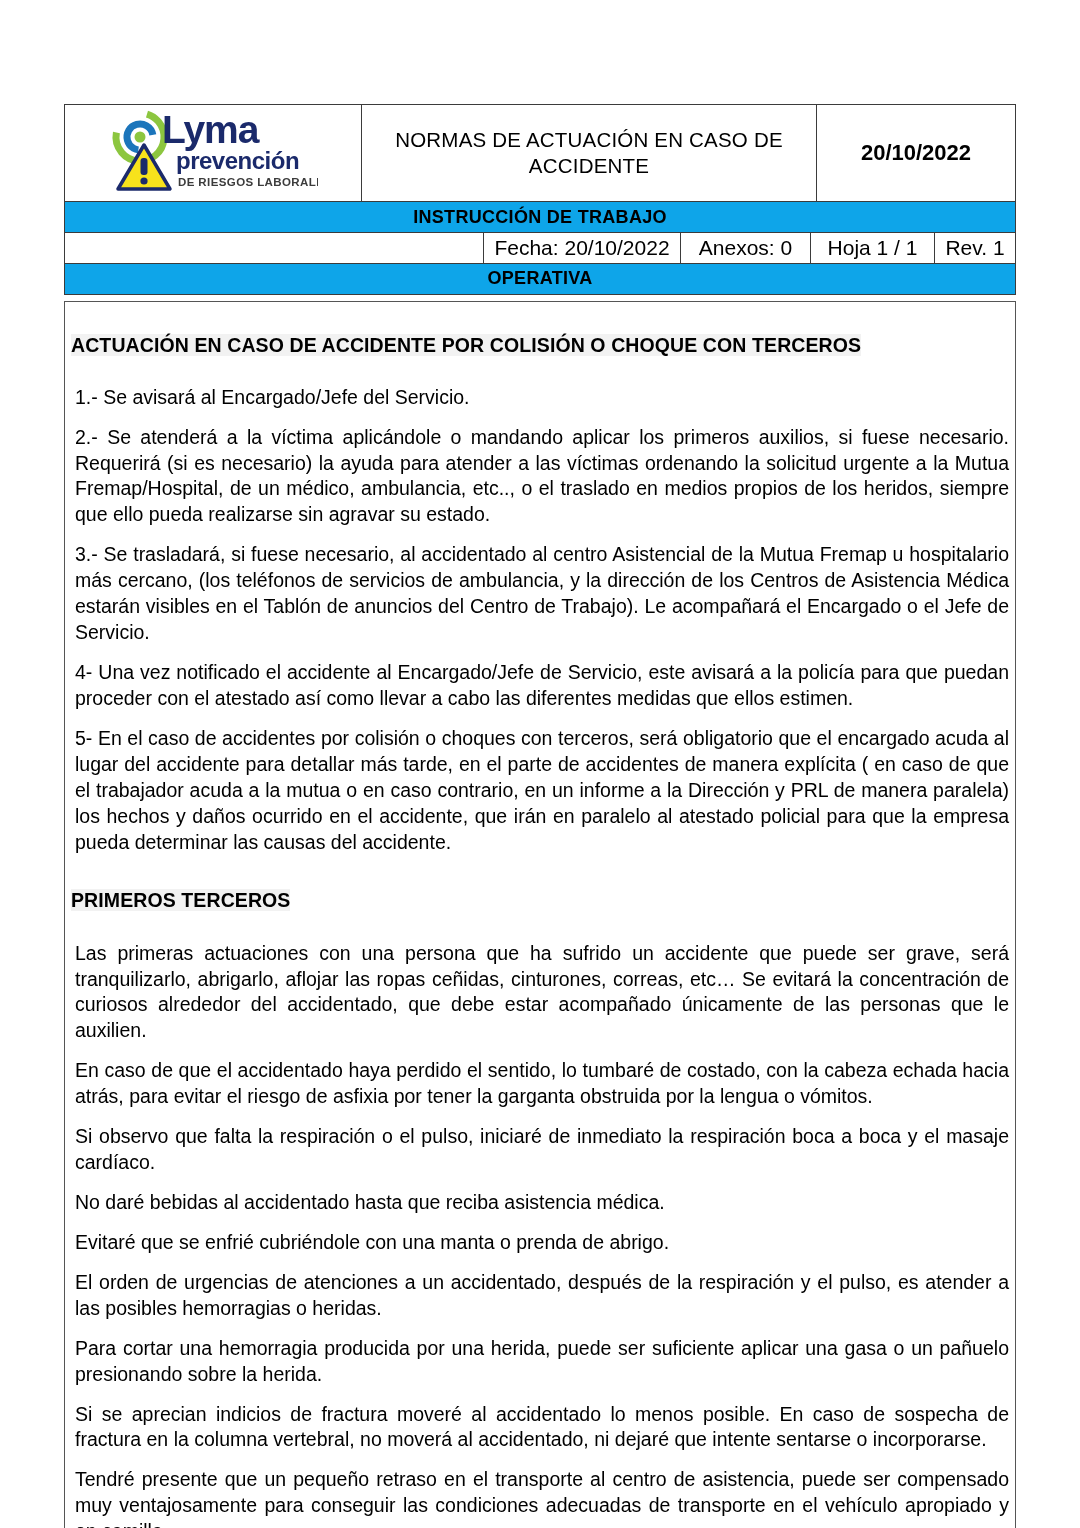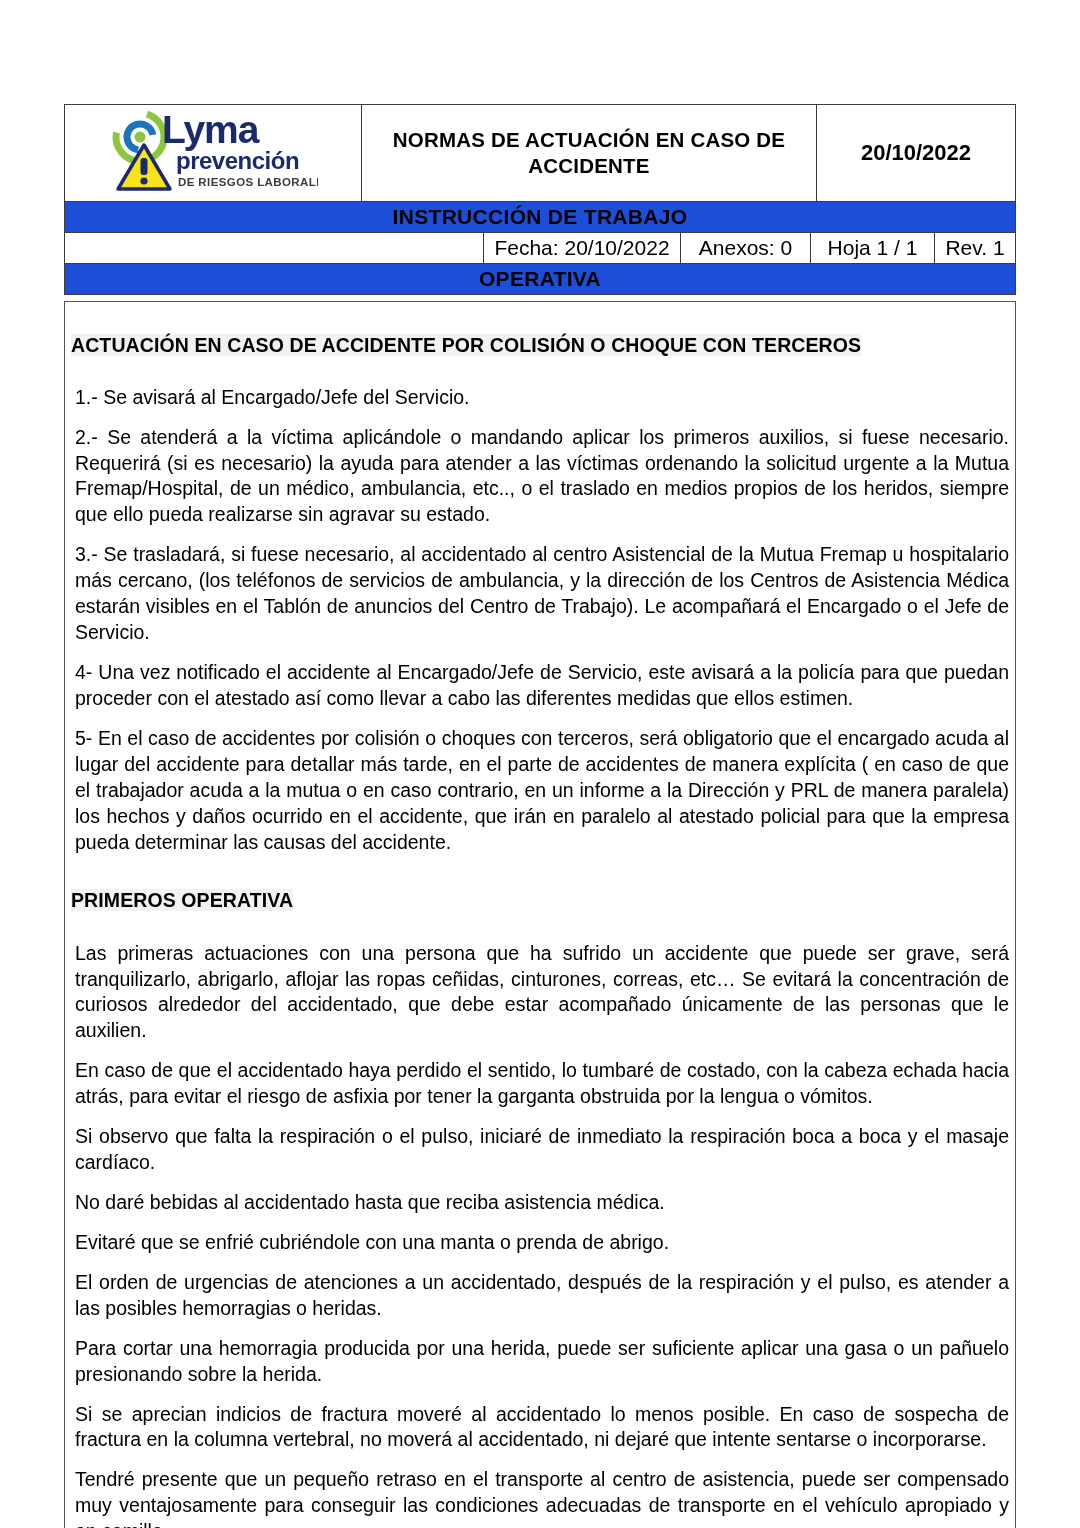--- a/index.html
+++ b/index.html
@@ -42,39 +42,39 @@
   }
 
   .cell-logo {
     width: 296px;
     height: 96px;
     text-align: center;
     padding: 4px 0 4px 0;
   }
   .cell-title {
     text-align: center;
-    font-weight: bold;
+    font-weight: normal;
     font-size: 20.5px;
     line-height: 1.25;
     letter-spacing: 0.2px;
     padding: 6px 10px;
   }
   .cell-date {
     width: 198px;
     text-align: center;
     font-weight: bold;
     font-size: 22px;
     padding: 6px 4px;
   }
 
   .band {
-    background: #1d4ed8;
+    background: #0ea5e9;
     text-align: center;
     font-weight: bold;
-    font-size: 21px;
+    font-size: 18px;
     height: 30px;
     letter-spacing: 0.3px;
     margin-left: 8px;
   }
 
   .meta-blank { background: #ffffff; }
   .meta-cell {
     text-align: center;
     font-size: 21px;
     height: 30px;
@@ -194,21 +194,21 @@
 
           <div class="gap-sm"></div>
 
           <p class="para nojust">1.- Se avisará al Encargado/Jefe del Servicio.</p>
           <p class="para">2.- Se atenderá a la víctima aplicándole o mandando aplicar los primeros auxilios, si fuese necesario. Requerirá (si es necesario) la ayuda para atender a las víctimas ordenando la solicitud urgente a la Mutua Fremap/Hospital, de un médico, ambulancia, etc.., o el traslado en medios propios de los heridos, siempre que ello pueda realizarse sin agravar su estado.</p>
           <p class="para">3.- Se trasladará, si fuese necesario, al accidentado al centro Asistencial de la Mutua Fremap u hospitalario más cercano, (los teléfonos de servicios de ambulancia, y la dirección de los Centros de Asistencia Médica estarán visibles en el Tablón de anuncios del Centro de Trabajo). Le acompañará el Encargado o el Jefe de Servicio.</p>
           <p class="para">4- Una vez notificado el accidente al Encargado/Jefe de Servicio, este avisará a la policía para que puedan proceder con el atestado así como llevar a cabo las diferentes medidas que ellos estimen.</p>
           <p class="para">5- En el caso de accidentes por colisión o choques con terceros, será obligatorio que el encargado acuda al lugar del accidente para detallar más tarde, en el parte de accidentes de manera explícita ( en caso de que el trabajador acuda a la mutua o en caso contrario, en un informe a la Dirección y PRL de manera paralela) los hechos y daños ocurrido en el accidente, que irán en paralelo al atestado policial para que la empresa pueda determinar las causas del accidente.</p>
 
           <div class="heading-block second">
-            <span class="sec-heading">PRIMEROS OPERATIVA</span>
+            <span class="sec-heading">PRIMEROS TERCEROS</span>
           </div>
 
           <div class="gap-sm"></div>
 
           <p class="para">Las primeras actuaciones con una persona que ha sufrido un accidente que puede ser grave, será tranquilizarlo, abrigarlo, aflojar las ropas ceñidas, cinturones, correas, etc… Se evitará la concentración de curiosos alrededor del accidentado, que debe estar acompañado únicamente de las personas que le auxilien.</p>
           <p class="para">En caso de que el accidentado haya perdido el sentido, lo tumbaré de costado, con la cabeza echada hacia atrás, para evitar el riesgo de asfixia por tener la garganta obstruida por la lengua o vómitos.</p>
           <p class="para">Si observo que falta la respiración o el pulso, iniciaré de inmediato la respiración boca a boca y el masaje cardíaco.</p>
           <p class="para nojust">No daré bebidas al accidentado hasta que reciba asistencia médica.</p>
           <p class="para nojust">Evitaré que se enfrié cubriéndole con una manta o prenda de abrigo.</p>
           <p class="para">El orden de urgencias de atenciones a un accidentado, después de la respiración y el pulso, es atender a las posibles hemorragias o heridas.</p>

